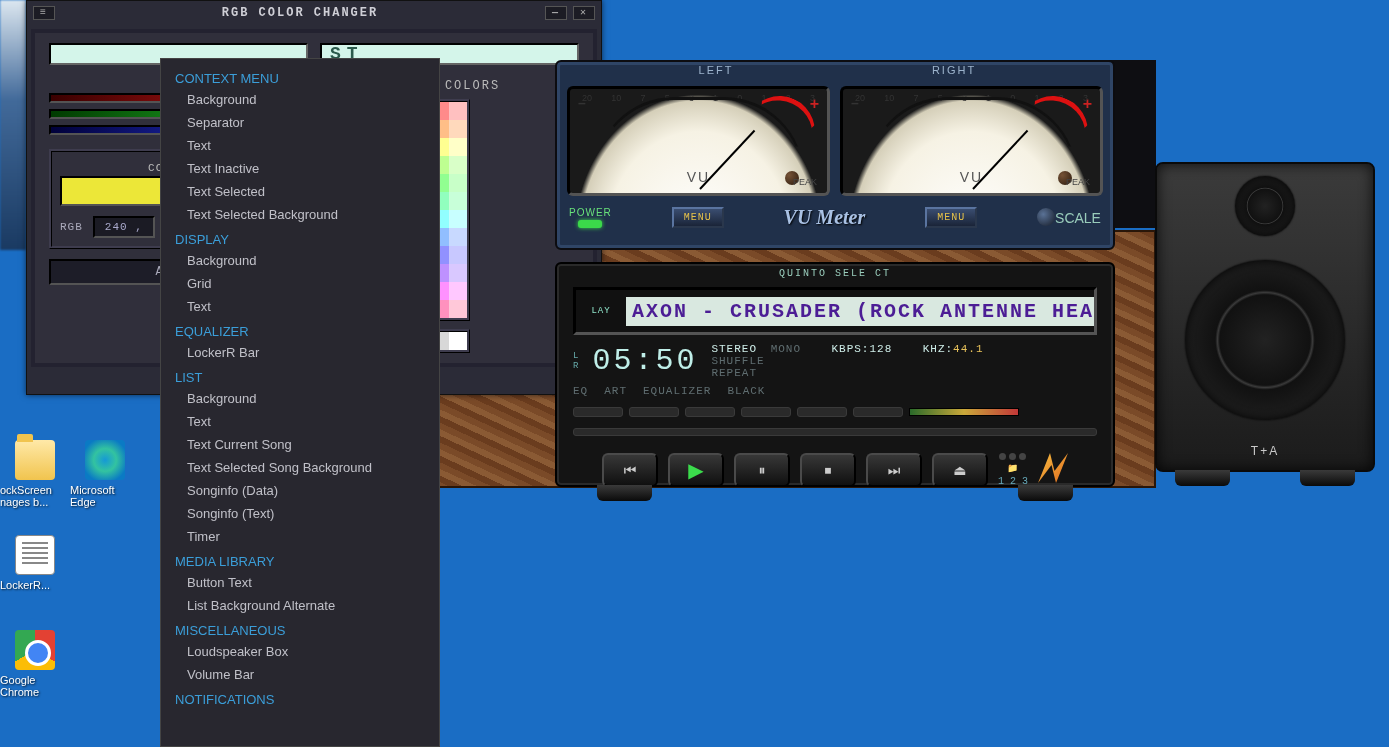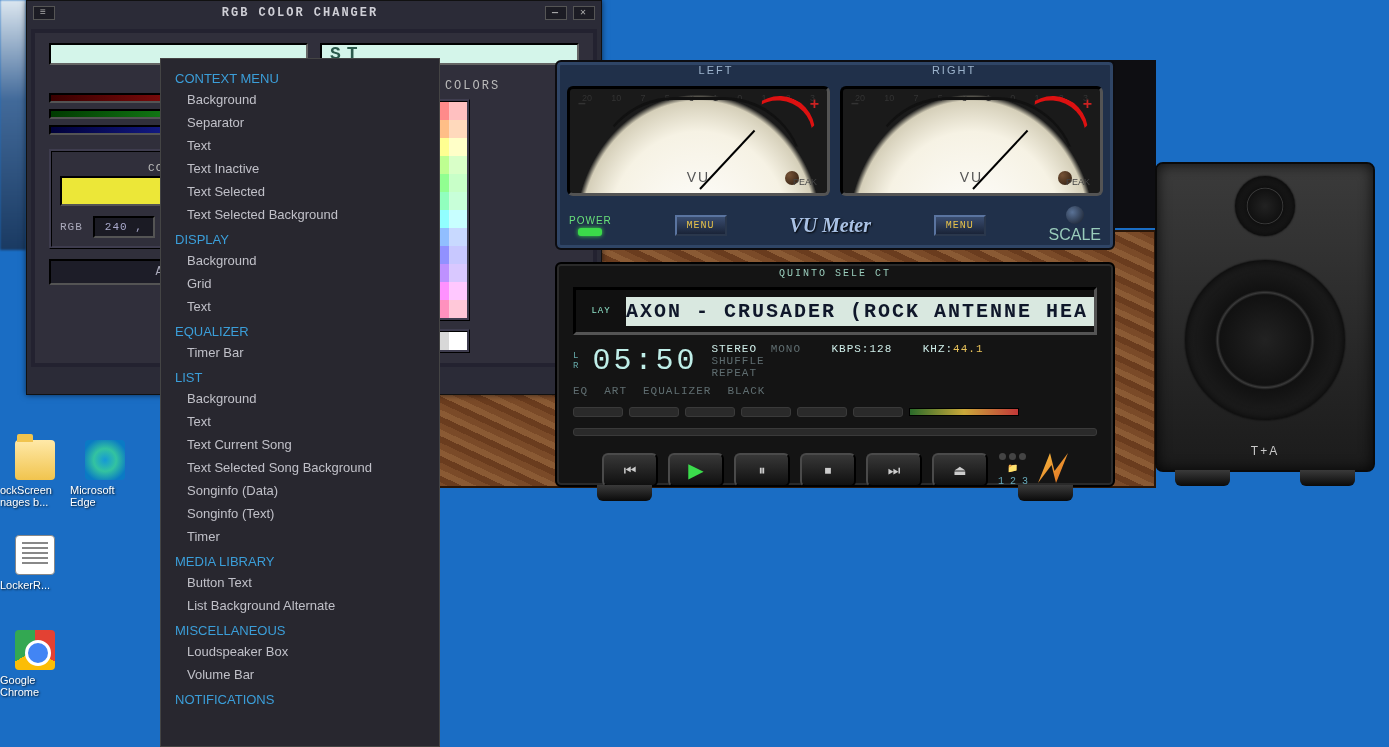--- a/index.html
+++ b/index.html
@@ -210,21 +210,21 @@
     color:#e6c24a; font-size:10px; letter-spacing:1px;
     padding:3px 10px; cursor:pointer; font-family:"Courier New";
   }
   .vu-logo {
     color:#a9c1e4; font-size:20px; font-weight:bold;
     font-style:italic; text-shadow:1px 1px 2px #000;
     font-family: Georgia, serif;
   }
   .vu-power { color:#68e27a; font-size:10px; letter-spacing:1px; display:flex; flex-direction:column; align-items:center;}
   .vu-power .led{ width:24px;height:8px;background:#3bd94a;border-radius:3px;margin-top:2px;box-shadow:0 0 4px #3bd94a;}
-  .vu-scale-ctl{ color:#9cb; font-size:16px; display:flex; flex-direction:column; align-items:center;}
+  .vu-scale-ctl{ color:#9cb; font-size:14px; display:flex; flex-direction:row; align-items:center;}
   .vu-scale-ctl .knob{width:18px;height:18px;background:radial-gradient(circle at 35% 35%,#5a7296,#141a26);border-radius:50%;margin-bottom:2px;}
 
   
   #playerWindow {
     position:absolute;
     left:555px; top:262px;
     width:560px; height:225px;
     background:#141414;
     border:2px solid #000; border-radius:6px;
     box-shadow:inset 0 0 0 2px #2a2a2a;
@@ -239,22 +239,22 @@
     background:#111;
     border:3px inset #000;
     display:flex; align-items:center; overflow: hidden;
     font-family:"Courier New"; color:#8fe3c9;
   }
   .lcd-play {
     width:50px; text-align:center; color:#8fe3c9; font-size:9px;
     letter-spacing:1px;
   }
   .lcd-now {
-    flex:1; background:#d9e8e0; color:#0f172a;
-    font-size:20px; letter-spacing:2px; padding:3px 0; white-space:nowrap;overflow:hidden;
+    flex:1; background:#d9e8e0; color:#4c1d95;
+    font-size:20px; letter-spacing:2px; padding:3px 6px; white-space:nowrap;overflow:hidden;
     font-weight:bold;
   }
   .lcd2 {
     margin:0 16px; height:44px;
     display:flex; align-items:center;
     font-family:"Courier New"; color:#8fe3c9; font-size:18px;
   }
   .lcd2 .time { font-size:30px; letter-spacing:3px; color:#bfeee8; margin:0 14px;}
   .lcd2 .tags { font-size:11px; color:#5f6d70; letter-spacing:1px; }
   .lcd2 .tags .on { color:#cfeee9; }
@@ -532,21 +532,21 @@
     <div class="item">Separator</div>
     <div class="item">Text</div>
     <div class="item">Text Inactive</div>
     <div class="item">Text Selected</div>
     <div class="item">Text Selected Background</div>
     <div class="cat">DISPLAY</div>
     <div class="item">Background</div>
     <div class="item">Grid</div>
     <div class="item">Text</div>
     <div class="cat">EQUALIZER</div>
-    <div class="item">Timer Bar</div>
+    <div class="item">LockerR Bar</div>
     <div class="cat">LIST</div>
     <div class="item">Background</div>
     <div class="item">Text</div>
     <div class="item">Text Current Song</div>
     <div class="item">Text Selected Song Background</div>
     <div class="item">Songinfo (Data)</div>
     <div class="item">Songinfo (Text)</div>
     <div class="item">Timer</div>
     <div class="cat">MEDIA LIBRARY</div>
     <div class="item">Button Text</div>

